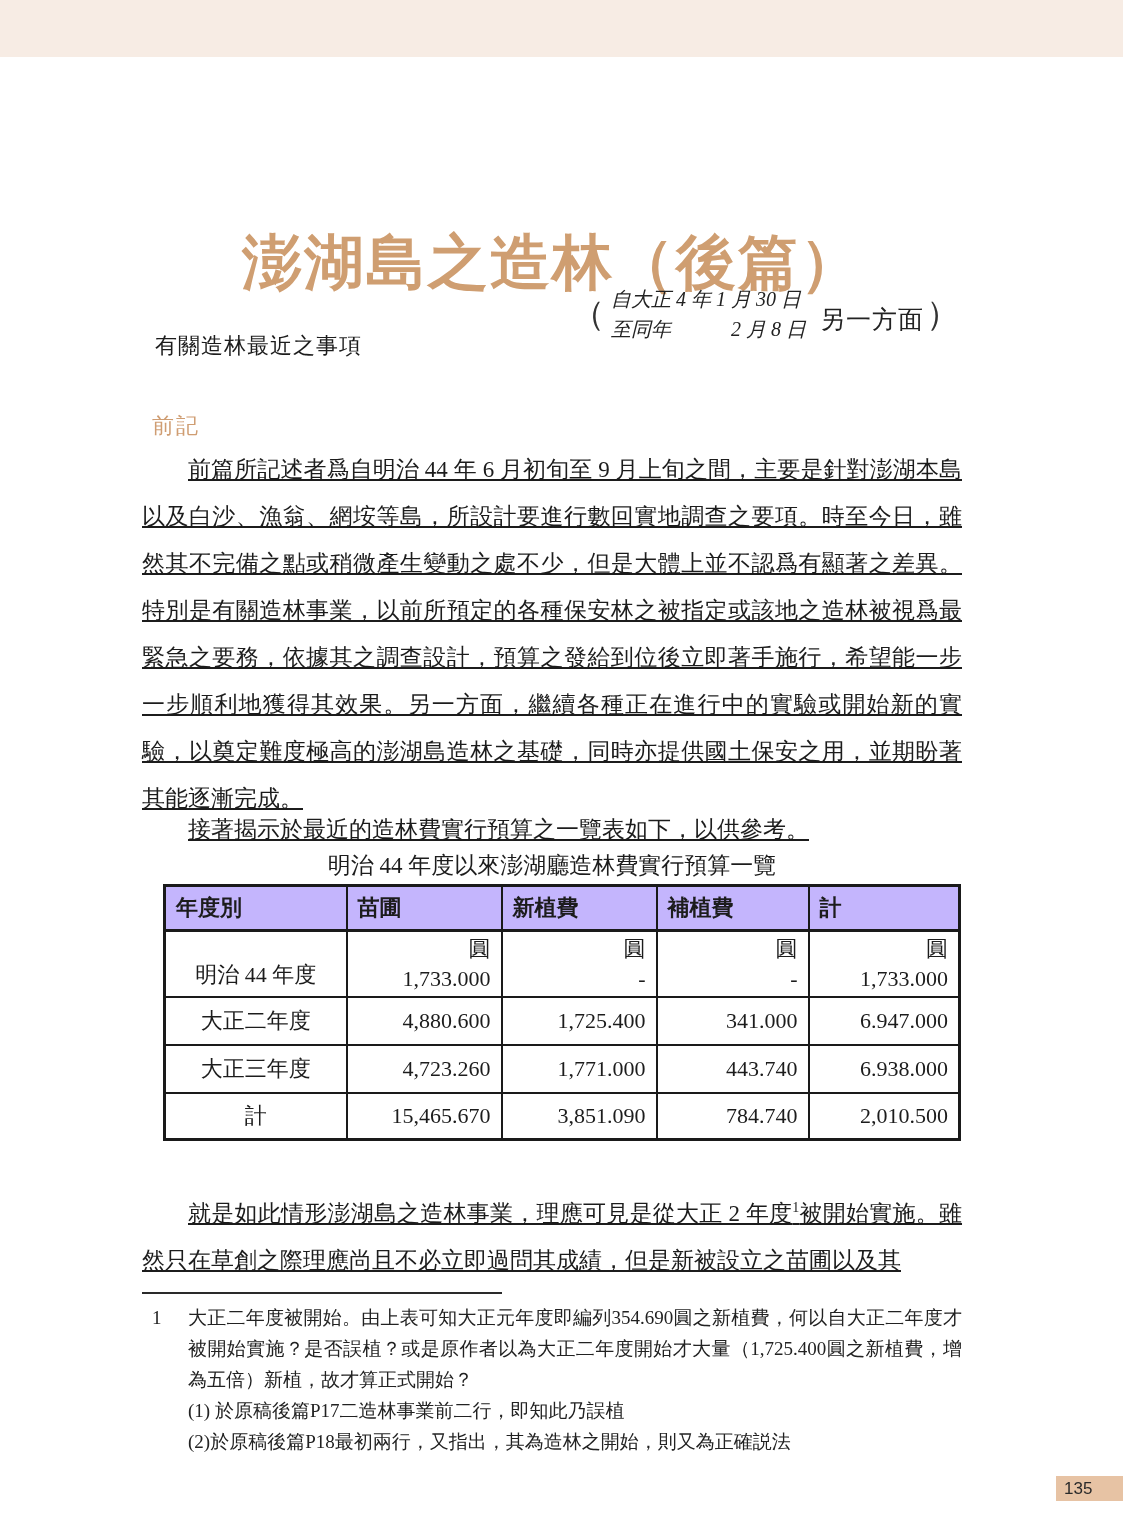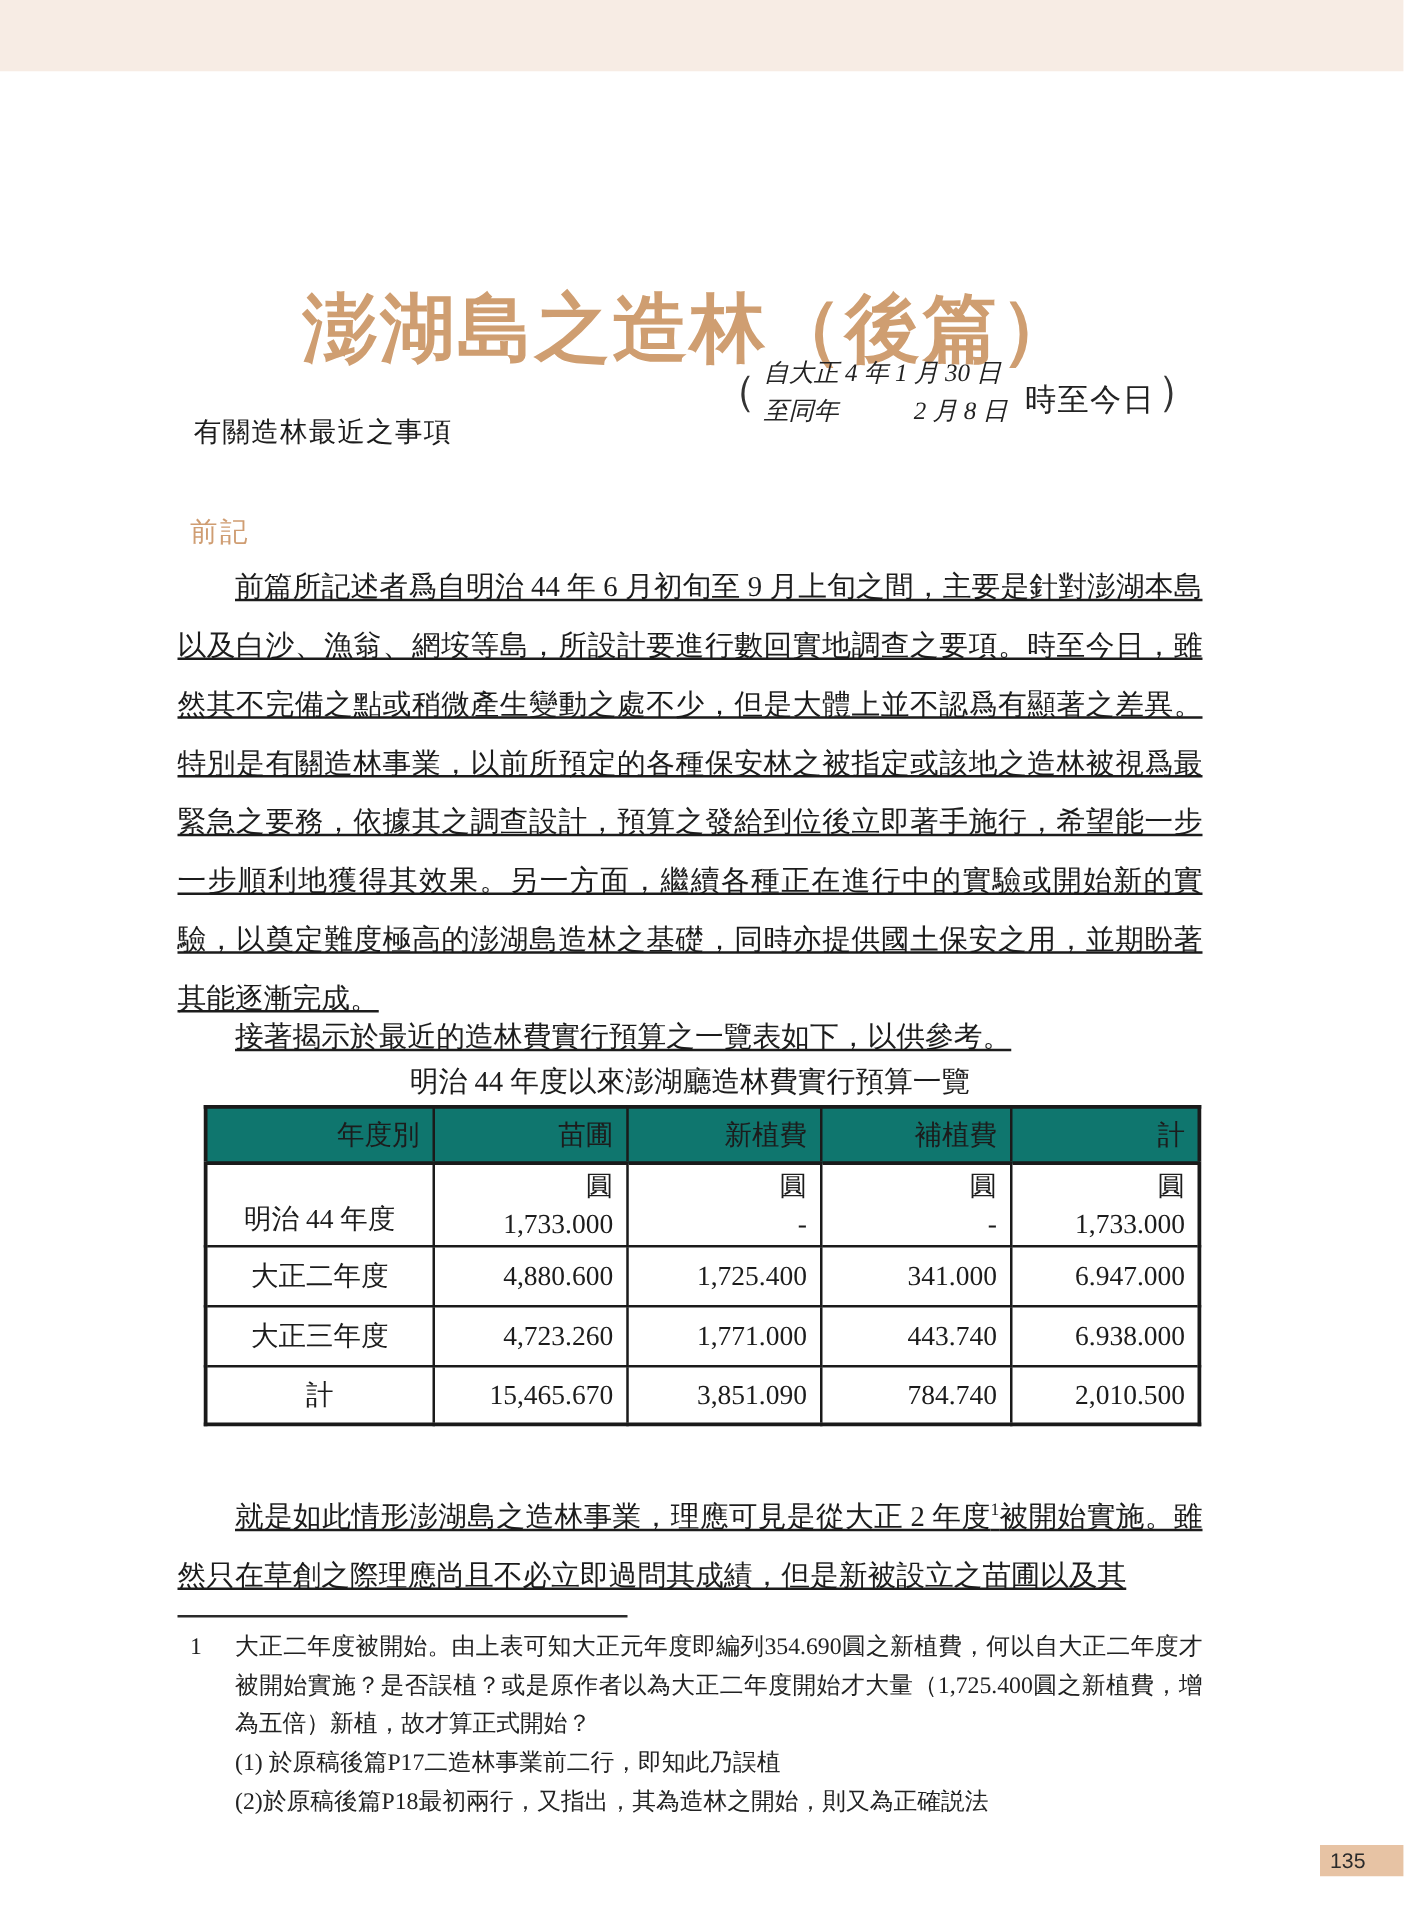--- a/index.html
+++ b/index.html
@@ -67,23 +67,23 @@
   table.budget col.c1{width:182px;}
   table.budget col.c2{width:155px;}
   table.budget col.c3{width:155px;}
   table.budget col.c4{width:152px;}
   table.budget col.c5{width:151px;}
   table.budget th, table.budget td{
     border:2px solid #1a1a1a;
     padding:0 10px;
   }
   table.budget thead th{
-    background:#0f766e;
-    font-weight:normal;
-    text-align:right;
+    background:#c4b5fd;
+    font-weight:bold;
+    text-align:left;
     height:42px;
     border-bottom:3px solid #1a1a1a;
   }
   td.year{ text-align:center; }
   td.num{ text-align:right; }
   tr.r1{height:64px;}
   tr.r2{height:66px;}
   tr.r3,tr.r4{height:48px;}
   tr.r5{height:46px;}
   tr.r1 td.year{vertical-align:bottom;padding-bottom:6px;}
@@ -120,21 +120,21 @@
   <div class="topbar"></div>
 
   <h1 class="doc-title">澎湖島之造林（後篇）</h1>
 
   <div class="date-note">
     <span class="paren">（</span>
     <span class="date-lines">
       <span>自大正 4 年 1 月 30 日</span>
       <span>至同年　　　2 月 8 日</span>
     </span>
-    <span class="survey-label">時至今日</span>
+    <span class="survey-label">另一方面</span>
     <span class="paren">）</span>
   </div>
 
   <div class="subtitle">有關造林最近之事項</div>
 
   <h2 class="section-heading">前記</h2>
 
   <p class="body-text p1 indent">前篇所記述者爲自明治 44 年 6 月初旬至 9 月上旬之間，主要是針對澎湖本島以及白沙、漁翁、網垵等島，所設計要進行數回實地調查之要項。時至今日，雖然其不完備之點或稍微產生變動之處不少，但是大體上並不認爲有顯著之差異。特別是有關造林事業，以前所預定的各種保安林之被指定或該地之造林被視爲最緊急之要務，依據其之調查設計，預算之發給到位後立即著手施行，希望能一步一步順利地獲得其效果。另一方面，繼續各種正在進行中的實驗或開始新的實驗，以奠定難度極高的澎湖島造林之基礎，同時亦提供國土保安之用，並期盼著其能逐漸完成。</p>
 
   <p class="body-text p2 indent">接著揭示於最近的造林費實行預算之一覽表如下，以供參考。</p>

